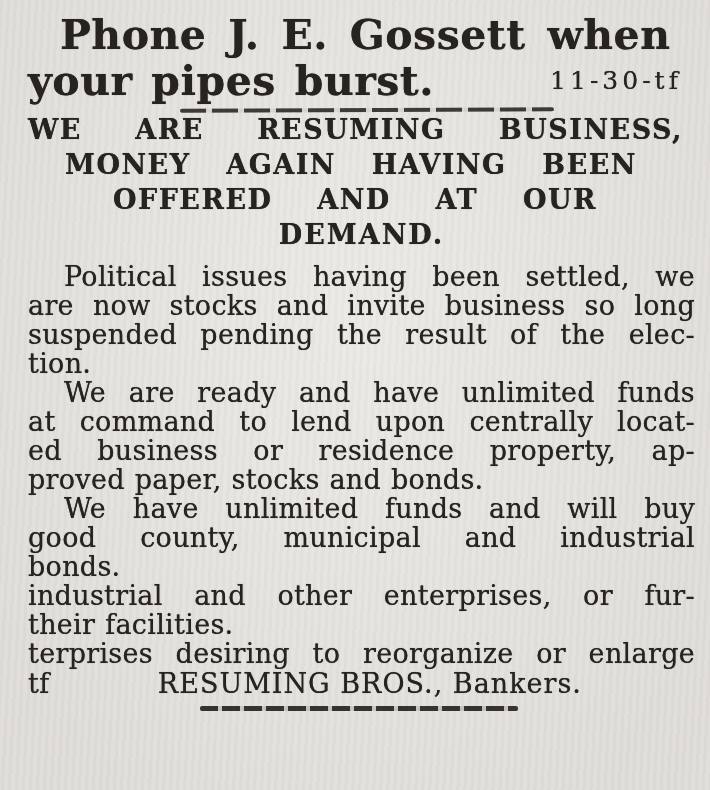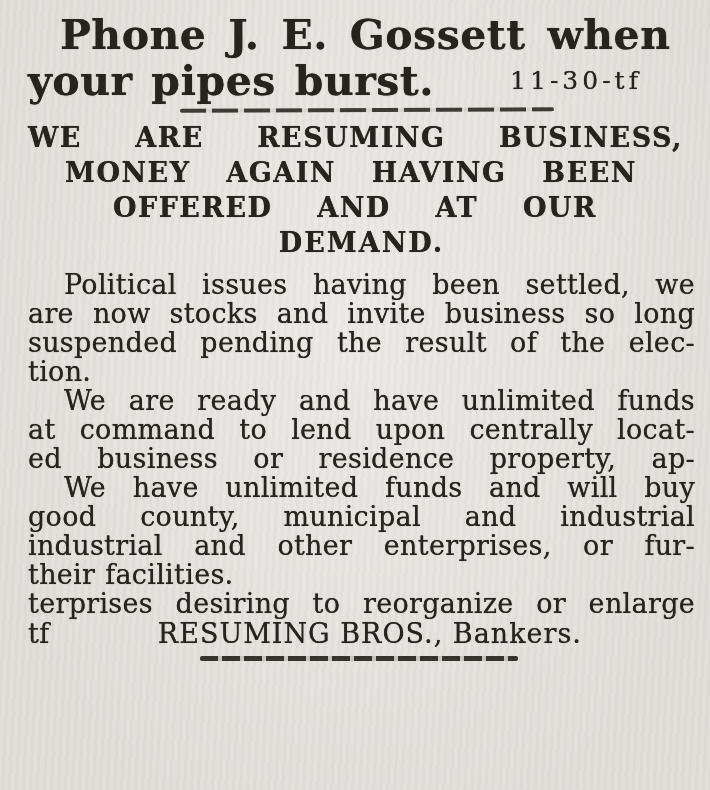--- a/index.html
+++ b/index.html
@@ -33,40 +33,40 @@
   .hl2row{
     display:flex; align-items:flex-start;
     font-weight:bold; font-size:41px; line-height:46px;
     letter-spacing:0.5px; word-spacing:4px;
     white-space:nowrap;
   }
   .adcode{
     font-weight:normal;
     font-size:25px;
     letter-spacing:4px; word-spacing:0;
-    margin-left:76px;
+    margin-left:116px;
   }
   
   .divider{ height:4px; }
   .d1{
     width:374px; margin:4px 0 0 152px;
     background:repeating-linear-gradient(90deg,
       rgba(44,41,36,0.9) 0 26px, rgba(44,41,36,0.08) 26px 32px);
     transform:rotate(-0.2deg);
     border-radius:2px;
   }
   .d2{
     width:318px; height:5px; margin:7px 0 0 172px;
     background:repeating-linear-gradient(90deg,
       rgba(40,37,32,0.92) 0 18px, rgba(40,37,32,0.15) 18px 22px);
     border-radius:2px;
   }
   
   .notice-heading{
-    margin-top:8px;
+    margin-top:0;
     font-weight:bold; font-size:27px; line-height:35px;
     letter-spacing:1.5px;
   }
   .nh{ text-align:justify; text-align-last:justify; white-space:nowrap; }
   .nh1{ width:655px; }
   .nh2{ width:572px; margin-left:37px; }
   .nh3{ width:484px; margin-left:85px; }
   .nh4{ width:100%; text-align:left; text-align-last:center; letter-spacing:2px; }
   
   .bodytext{
@@ -110,23 +110,25 @@
   <div class="bodytext">
 
     <div class="bl indent">Political issues having been settled, we</div>
     <div class="bl">are now stocks and invite business so long</div>
     <div class="bl">suspended pending the result of the elec-</div>
     <div class="bl last">tion.</div>
 
     <div class="bl indent">We are ready and have unlimited funds</div>
     <div class="bl">at command to lend upon centrally locat-</div>
     <div class="bl">ed business or residence property, ap-</div>
+    <div class="bl last">proved paper, stocks and bonds.</div>
 
     <div class="bl indent">We have unlimited funds and will buy</div>
     <div class="bl">good county, municipal and industrial</div>
+    <div class="bl last">bonds.</div>
 
     <div class="bl">industrial and other enterprises, or fur-</div>
     <div class="bl last">their facilities.</div>
     <div class="bl">terprises desiring to reorganize or enlarge</div>
   </div>
 
   <div class="sigrow">
     <span class="sig-tf">tf</span>
     <span class="sig-name">RESUMING BROS., Bankers.</span>
   </div>

